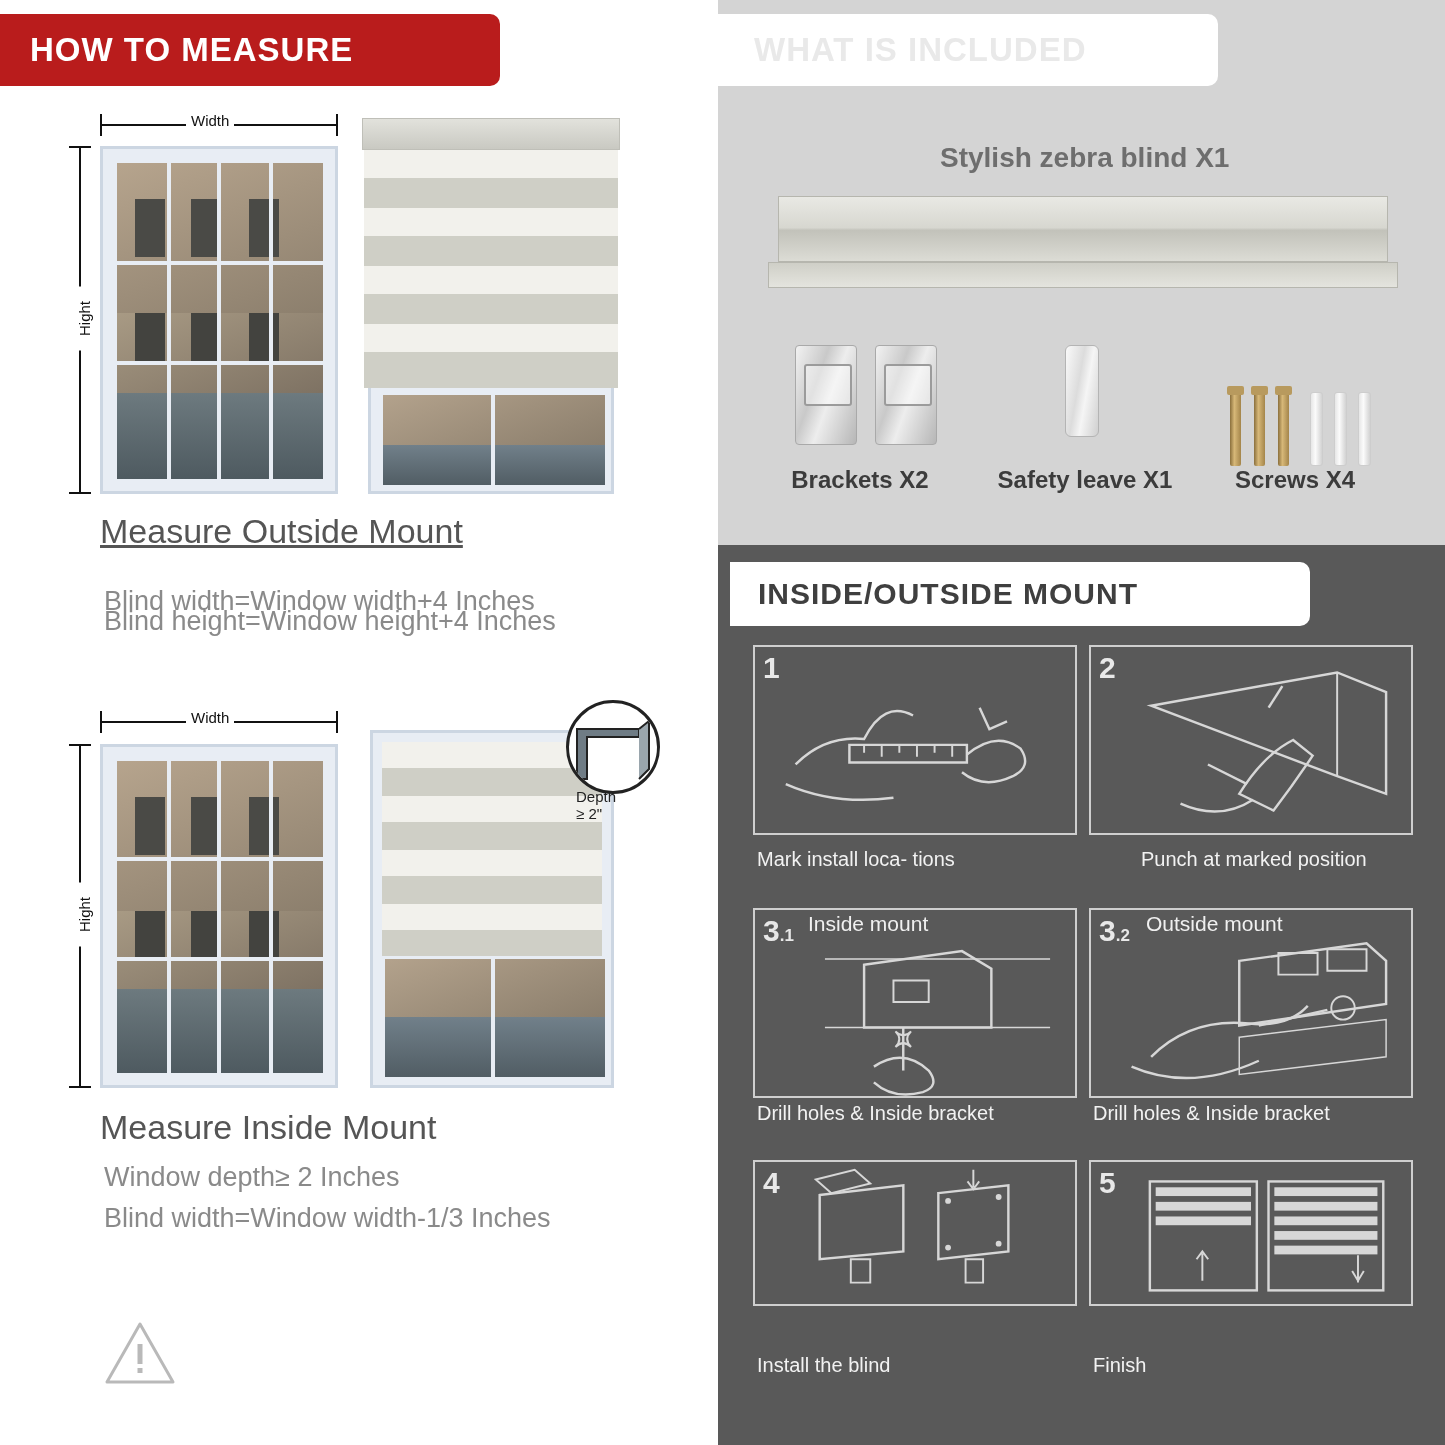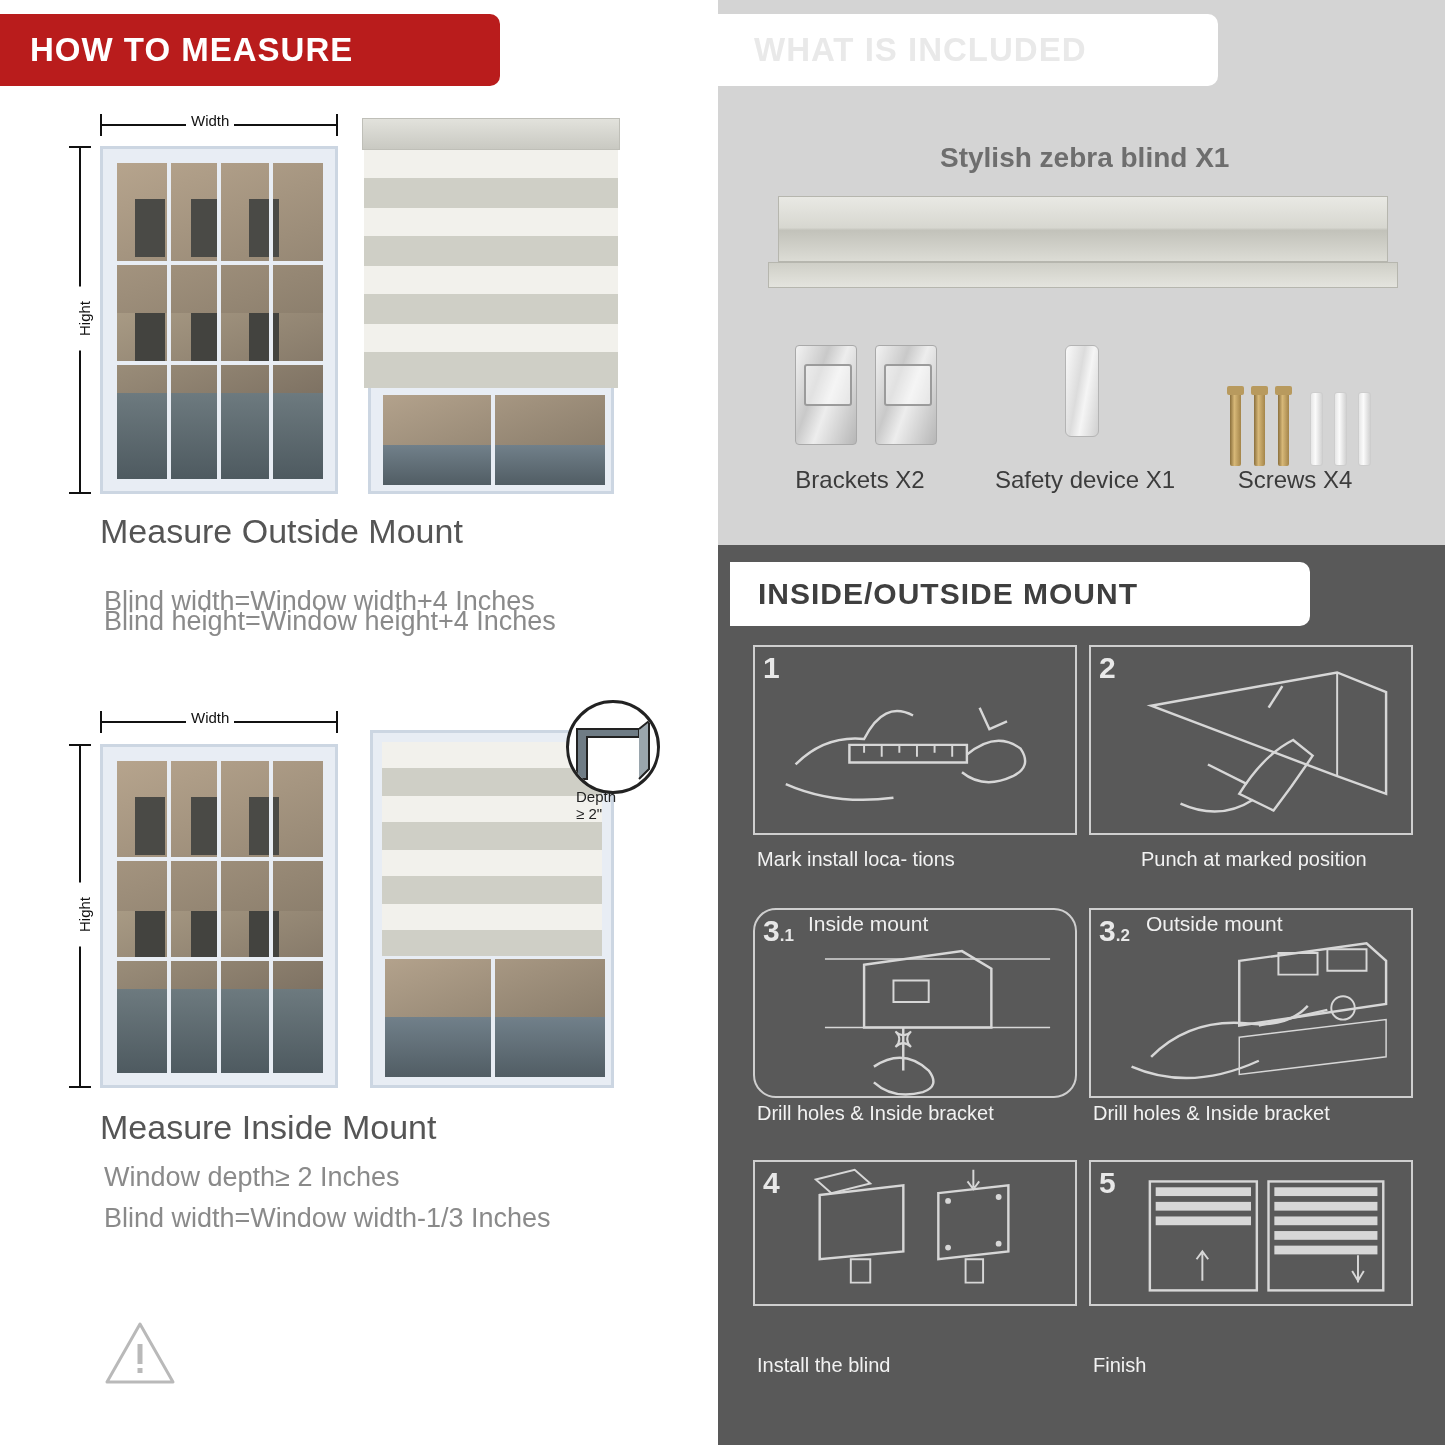--- a/index.html
+++ b/index.html
@@ -79,21 +79,21 @@
   .rail-big{
     position:absolute;left:60px;top:190px;width:610px;height:70px;
     background:linear-gradient(180deg,#e9e9e4 0%,#d7d7d0 48%,#c2c2ba 52%,#dcdcd5 100%);
     border:1px solid #b6b6ae;box-sizing:border-box;
   }
   .rail-lip{
     position:absolute;left:48px;top:258px;width:634px;height:26px;
     background:linear-gradient(180deg,#cfcfc7,#e4e4de);
     border:1px solid #b6b6ae;box-sizing:border-box;
   }
-  .part-cap{position:absolute;font-size:24px;color:#3c3c3c;text-align:center;}
+  .part-cap{position:absolute;font-size:24px;color:#3c3c3c;text-align:center;font-weight:bold;}
 
   .bracket{
     position:absolute;width:62px;height:100px;
     background:linear-gradient(110deg,#f2f2f2 0%,#c9c9c9 35%,#ededed 55%,#b6b6b6 100%);
     border:1px solid #a9a9a9;box-sizing:border-box;border-radius:4px;
   }
   .bracket:after{
     content:"";position:absolute;left:8px;top:18px;width:44px;height:38px;
     border:2px solid #9b9b9b;border-radius:3px;background:rgba(255,255,255,.45);
   }
@@ -193,21 +193,21 @@
         <div class="zb-row-a" style="position:absolute;left:0;top:28px;width:100%;height:30px;"></div>
         <div class="zb-row-b" style="position:absolute;left:0;top:58px;width:100%;height:28px;"></div>
         <div class="zb-row-a" style="position:absolute;left:0;top:86px;width:100%;height:30px;"></div>
         <div class="zb-row-b" style="position:absolute;left:0;top:116px;width:100%;height:28px;"></div>
         <div class="zb-row-a" style="position:absolute;left:0;top:144px;width:100%;height:30px;"></div>
         <div class="zb-row-b" style="position:absolute;left:0;top:174px;width:100%;height:28px;"></div>
         <div class="zb-row-a" style="position:absolute;left:0;top:202px;width:100%;height:36px;"></div>
       </div>
     </div>
 
-    <div class="sec-title" style="left:100px;top:512px;">Measure Outside Mount</div>
+    <div class="sec-title" style="left:100px;top:512px;text-decoration:underline;">Measure Outside Mount</div>
     <div class="sec-line" style="left:104px;top:566px;margin-top:20px;">Blind width=Window width+4 Inches</div>
     <div class="sec-line" style="left:104px;top:606px;">Blind height=Window height+4 Inches</div>
 
     <div class="diagram">
 
       <div class="dim-line" style="left:100px;top:721px;width:238px;height:2px;"></div>
       <div class="dim-tick" style="left:100px;top:711px;width:2px;height:22px;"></div>
       <div class="dim-tick" style="left:336px;top:711px;width:2px;height:22px;"></div>
       <div class="dim-label" style="left:186px;top:709px;">Width</div>
 
@@ -287,21 +287,21 @@
   <div class="incl-title" style="left:940px;top:142px;">Stylish zebra blind X1</div>
 
   <div class="rail-big" style="left:778px;top:196px;width:610px;height:66px;"></div>
   <div class="rail-lip" style="left:768px;top:262px;width:630px;height:26px;"></div>
 
   <div class="bracket" style="left:795px;top:345px;"></div>
   <div class="bracket" style="left:875px;top:345px;"></div>
   <div class="part-cap" style="left:760px;top:466px;width:200px;">Brackets X2</div>
 
   <div class="safety" style="left:1065px;top:345px;"></div>
-  <div class="part-cap" style="left:985px;top:466px;width:200px;">Safety device X1</div>
+  <div class="part-cap" style="left:985px;top:466px;width:200px;">Safety leave X1</div>
 
   <div class="screw" style="left:1230px;top:392px;"></div>
   <div class="screw" style="left:1254px;top:392px;"></div>
   <div class="screw" style="left:1278px;top:392px;"></div>
   <div class="anchor" style="left:1310px;top:392px;"></div>
   <div class="anchor" style="left:1334px;top:392px;"></div>
   <div class="anchor" style="left:1358px;top:392px;"></div>
   <div class="part-cap" style="left:1195px;top:466px;width:200px;">Screws X4</div>
 
   <div class="right-bot"></div>
@@ -326,21 +326,21 @@
       <path d="M60 60 L250 26 L300 46 L300 150 L250 132 Z" fill="none" stroke="#d7d7d7" stroke-width="2.5"></path>
       <path d="M250 26 L250 132" stroke="#d7d7d7" stroke-width="2"></path>
       <path d="M150 150 q25 -40 55 -55 l20 16 q-20 30 -40 56 z" fill="none" stroke="#d7d7d7" stroke-width="2.5"></path>
       <path d="M118 120 l40 20" stroke="#d7d7d7" stroke-width="2.5"></path>
       <path d="M180 62 l14 -22" stroke="#d7d7d7" stroke-width="2.5"></path>
       <path d="M90 160 q40 18 74 -4" fill="none" stroke="#d7d7d7" stroke-width="2.5"></path>
     </svg>
   </div>
   <div class="step-cap" style="left:1093px;top:848px;margin-left:48px;">Punch at  marked position</div>
 
-  <div class="step" style="left:753px;top:908px;width:324px;height:190px;border-radius:23px;">
+  <div class="step" style="left:753px;top:908px;width:324px;height:190px;">
     <span class="step-num"><span>3</span><small>.1</small></span>
     <svg class="sketch" viewBox="0 0 324 190">
       <path d="M70 50 L300 50 M70 120 L300 120" stroke="#d7d7d7" stroke-width="1.5"></path>
       <path d="M110 56 L210 42 L240 60 L240 120 L110 120 Z" fill="none" stroke="#d7d7d7" stroke-width="2.5"></path>
       <path d="M140 72 h36 v22 h-36 z" fill="none" stroke="#d7d7d7" stroke-width="2"></path>
       <path d="M150 120 l0 44" stroke="#d7d7d7" stroke-width="2.5"></path>
       <path d="M142 124 q8 8 16 0 q-8 8 0 16 q-8 -8 -16 0 q8 -8 0 -16" fill="none" stroke="#d7d7d7" stroke-width="2"></path>
       <path d="M120 160 q30 -20 56 4 q12 16 -6 22 q-30 8 -50 -10" fill="none" stroke="#d7d7d7" stroke-width="2.5"></path>
     </svg>
   </div>

